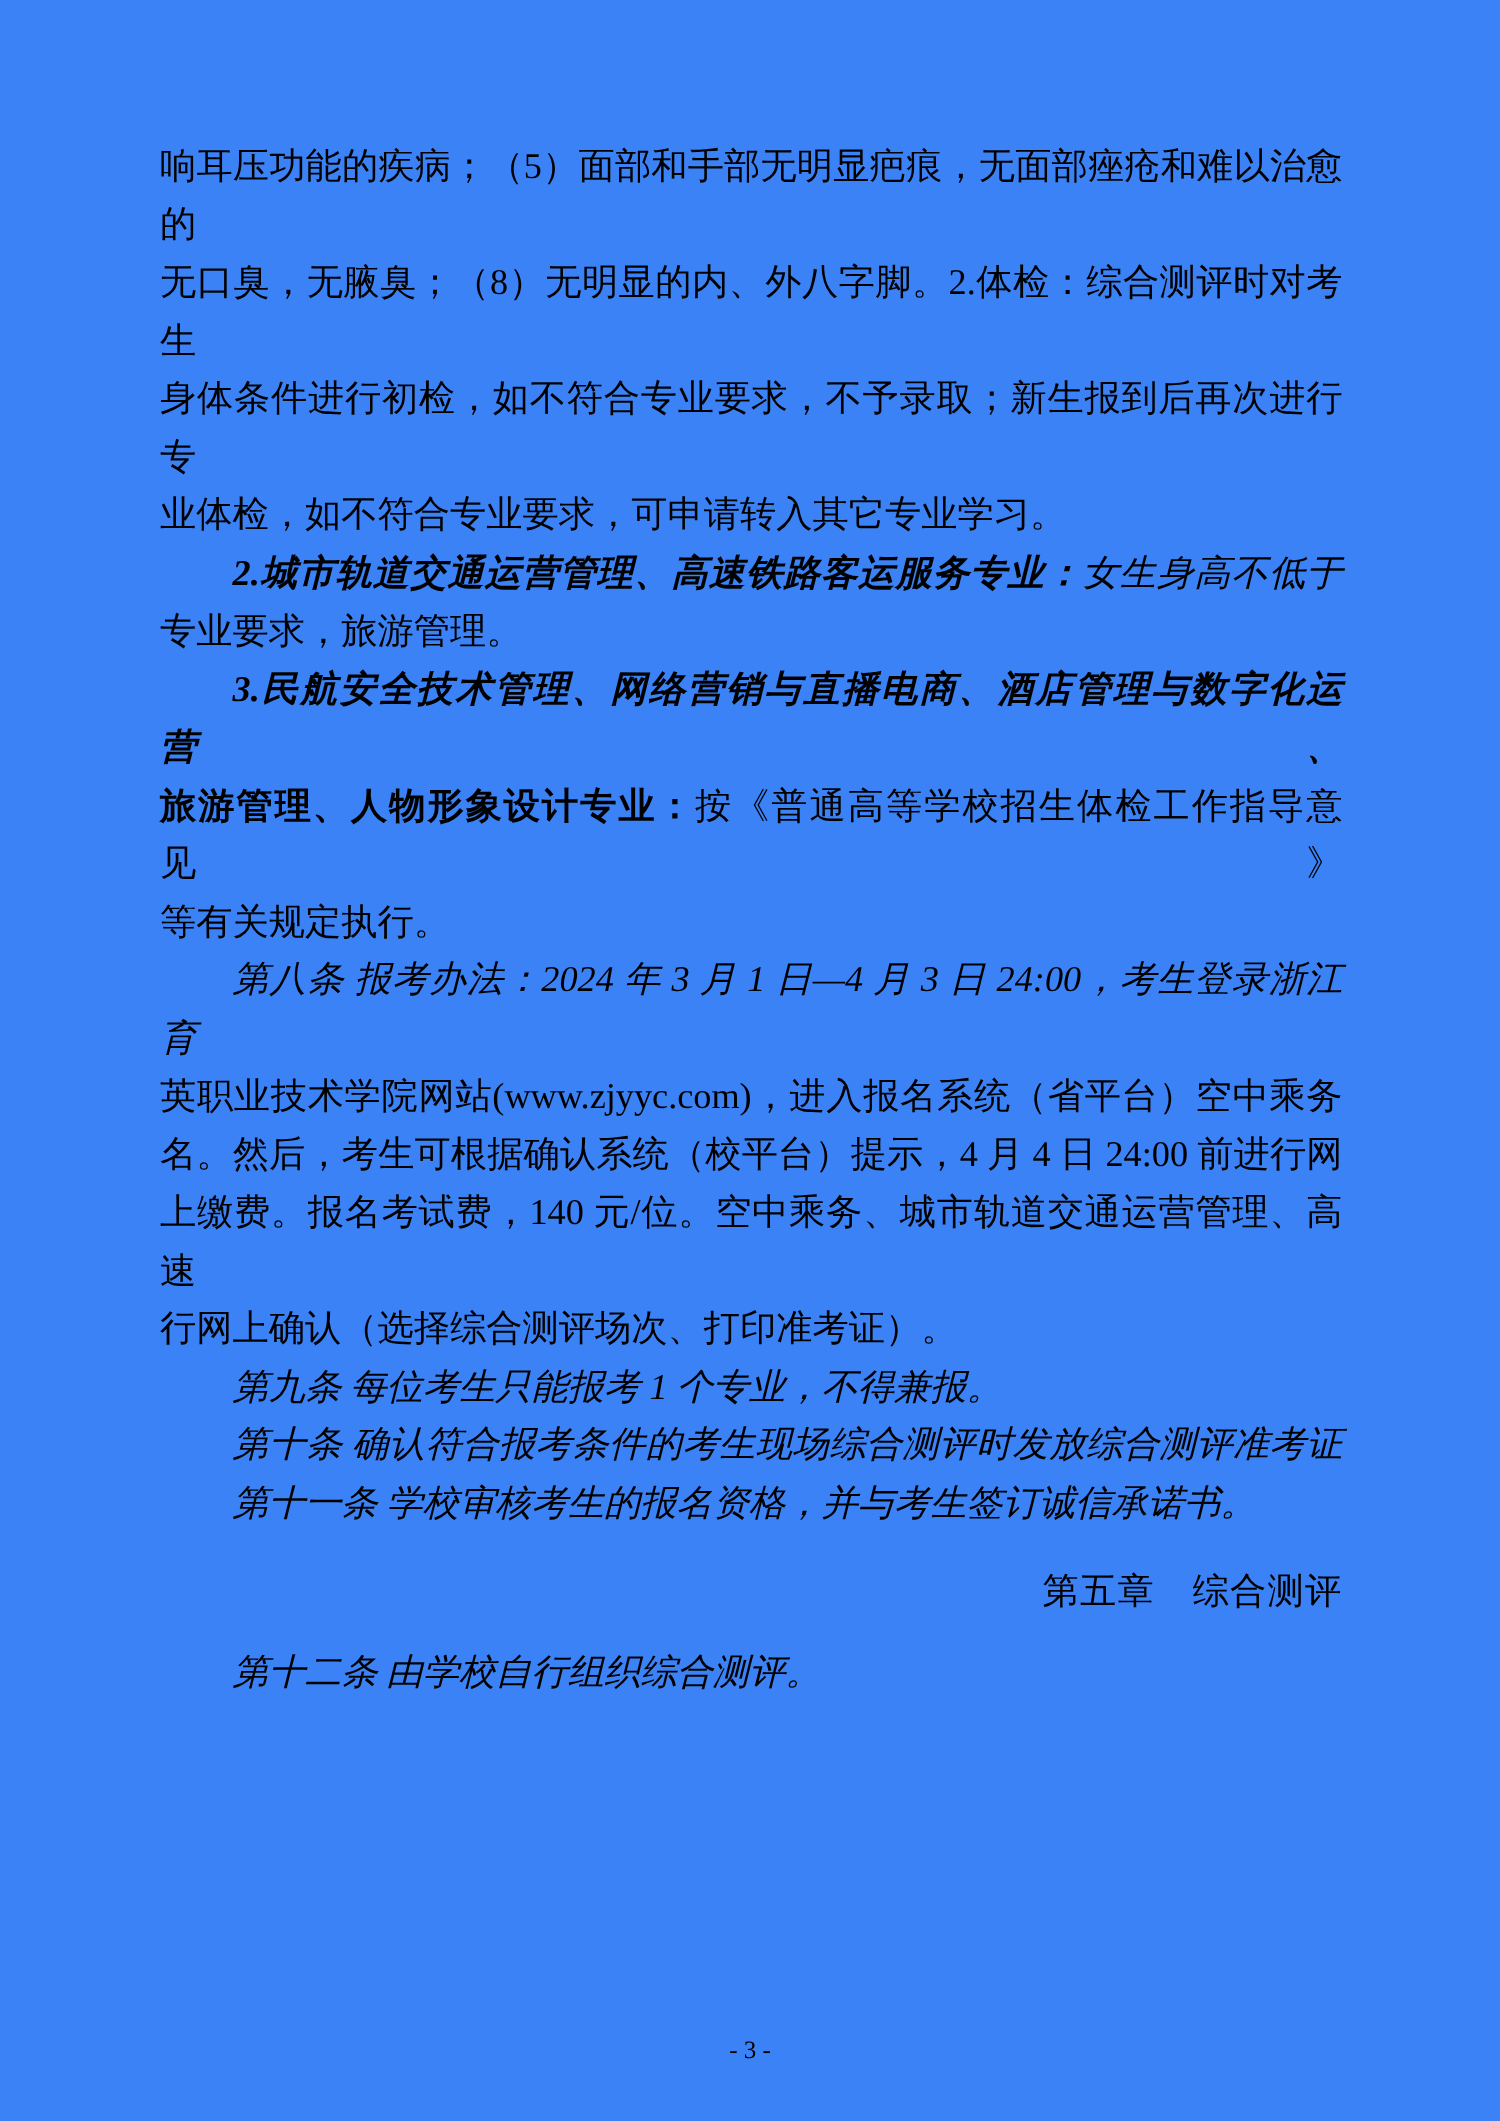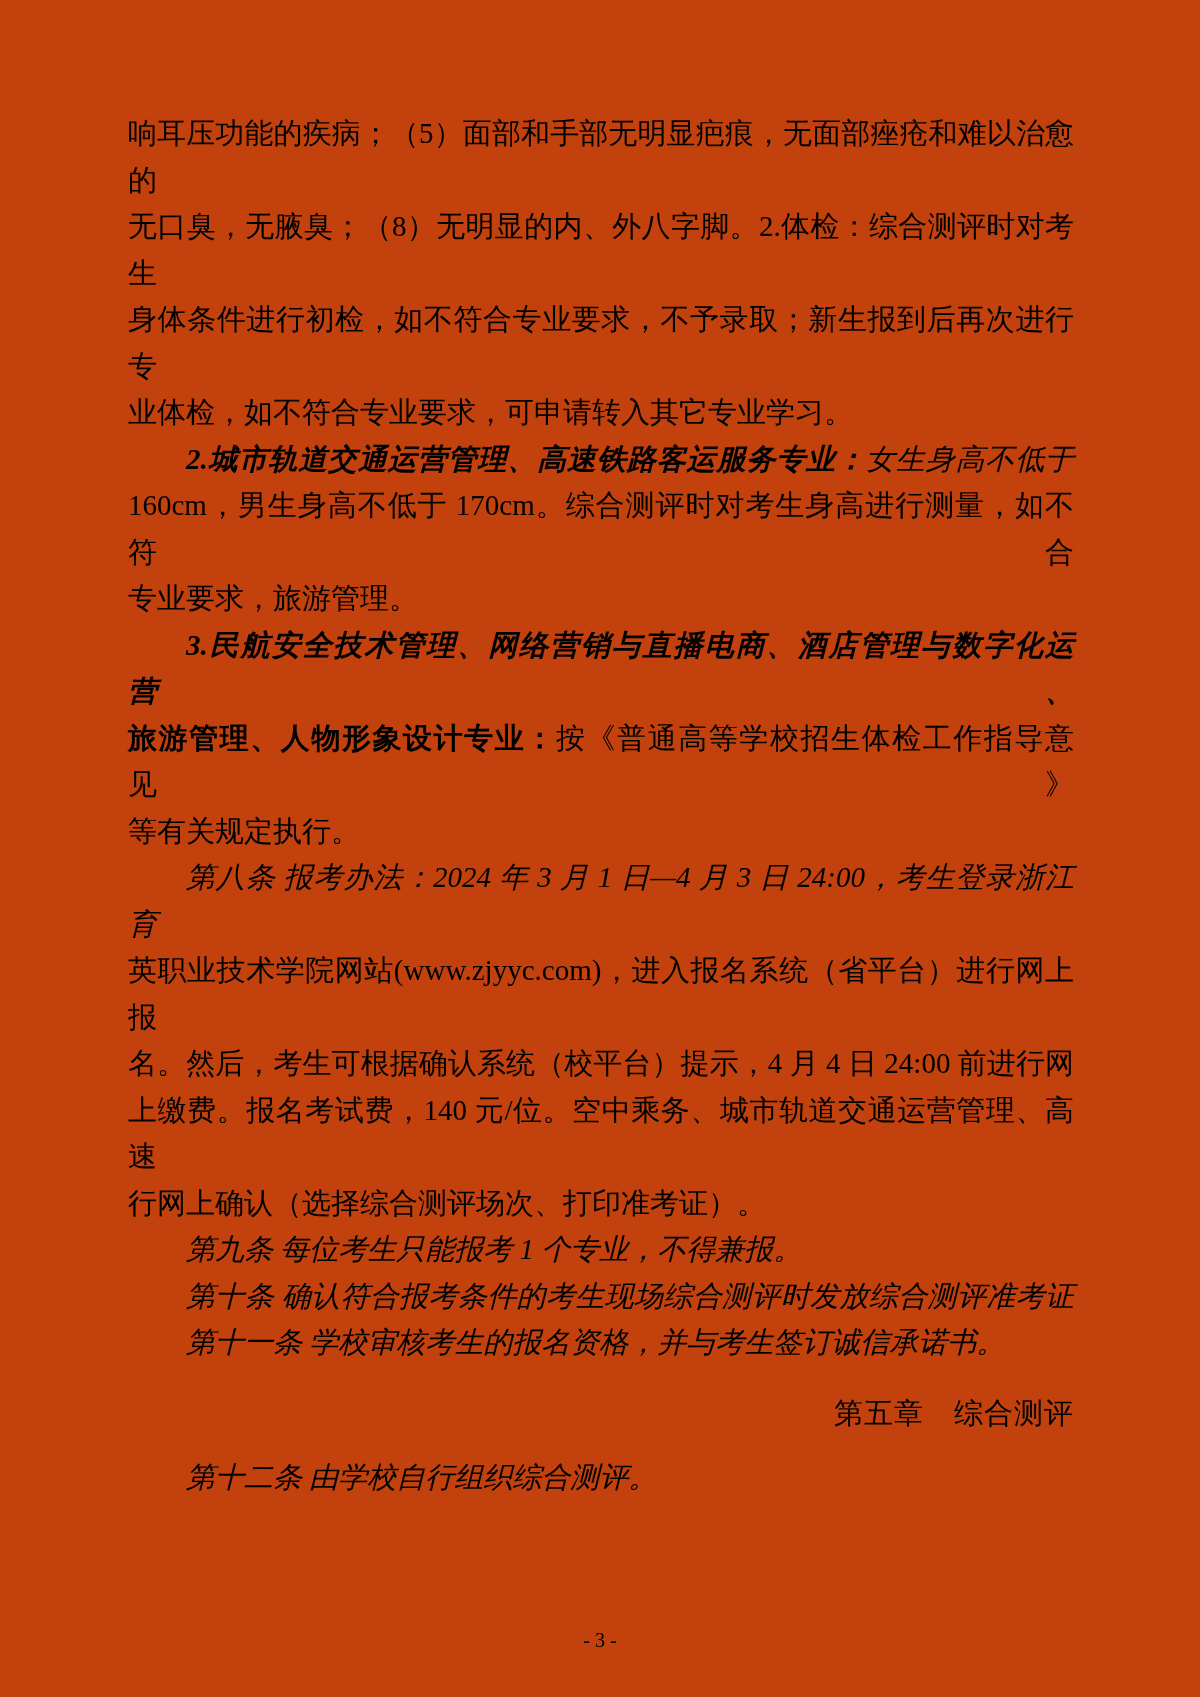--- a/index.html
+++ b/index.html
@@ -1,20 +1,20 @@
 <!DOCTYPE html>
 <html><head>
 <meta charset="utf-8">
 <style>
   html,body { margin:0; padding:0; background:#888; }
   .page {
     position:relative;
     width:1200px; height:1697px;
     margin:0 auto;
-    background:#c2410c;
+    background:#3b82f6;
     font-family:"Liberation Serif","DejaVu Serif",serif;
     color:#000;
     overflow:hidden;
   }
   .content {
     position:absolute;
     left:128px; top:0;
     width:946px;
     padding-top:110px;
     font-size:29px;
@@ -49,29 +49,28 @@
 
 <div class="page">
   <div class="content">
 
     <p class="ln fill">响耳压功能的疾病；（5）面部和手部无明显疤痕，无面部痤疮和难以治愈的</p>
     <p class="ln fill">无口臭，无腋臭；（8）无明显的内、外八字脚。2.体检：综合测评时对考生</p>
     <p class="ln fill">身体条件进行初检，如不符合专业要求，不予录取；新生报到后再次进行专</p>
     <p class="ln">业体检，如不符合专业要求，可申请转入其它专业学习。</p>
 
     <p class="ln fill ind"><b>2.城市轨道交通运营管理、高速铁路客运服务专业：</b><span>女生身高不低于</span></p>
-    <p class="ln fill">160cm，男生身高不低于 170cm。综合测评时对考生身高进行测量，如不符合</p>
     <p class="ln">专业要求，旅游管理。</p>
 
     <p class="ln fill ind"><b>3.民航安全技术管理、网络营销与直播电商、酒店管理与数字化运营、</b></p>
     <p class="ln fill"><b>旅游管理、人物形象设计专业：</b><span>按《普通高等学校招生体检工作指导意见》</span></p>
     <p class="ln">等有关规定执行。</p>
 
     <p class="ln fill ind">第八条 报考办法：2024 年 3 月 1 日—4 月 3 日 24:00，考生登录浙江育</p>
-    <p class="ln fill">英职业技术学院网站(www.zjyyc.com)，进入报名系统（省平台）进行网上报</p>
+    <p class="ln fill">英职业技术学院网站(www.zjyyc.com)，进入报名系统（省平台）空中乘务</p>
     <p class="ln fill">名。然后，考生可根据确认系统（校平台）提示，4 月 4 日 24:00 前进行网</p>
     <p class="ln fill">上缴费。报名考试费，140 元/位。空中乘务、城市轨道交通运营管理、高速</p>
     <p class="ln">行网上确认（选择综合测评场次、打印准考证）。</p>
 
     <p class="ln ind">第九条 每位考生只能报考 1 个专业，不得兼报。</p>
     <p class="ln fill ind">第十条 确认符合报考条件的考生现场综合测评时发放综合测评准考证</p>
     <p class="ln ind">第十一条 学校审核考生的报名资格，并与考生签订诚信承诺书。</p>
 
     <h2 class="chapter">第五章　综合测评</h2>
 

